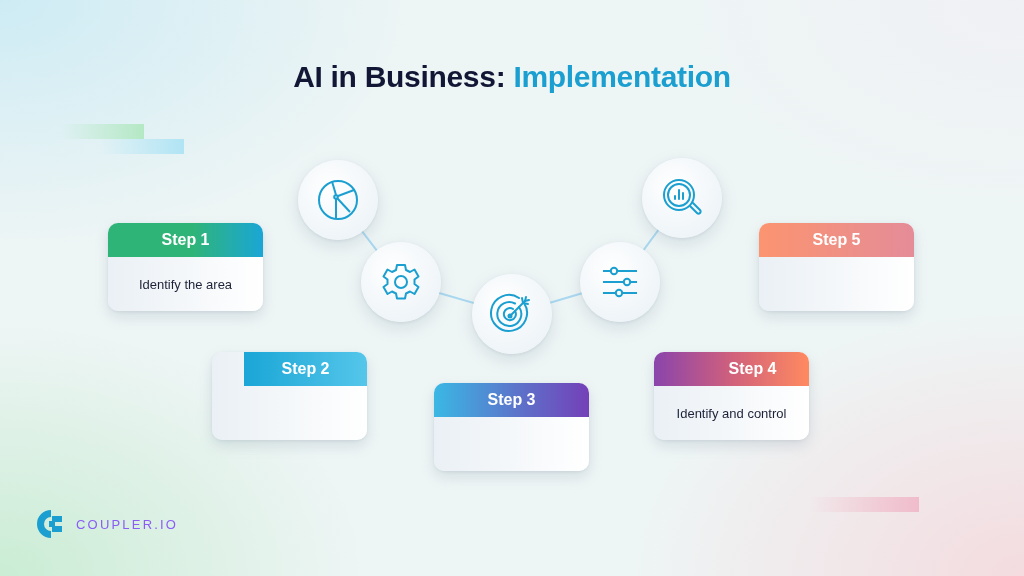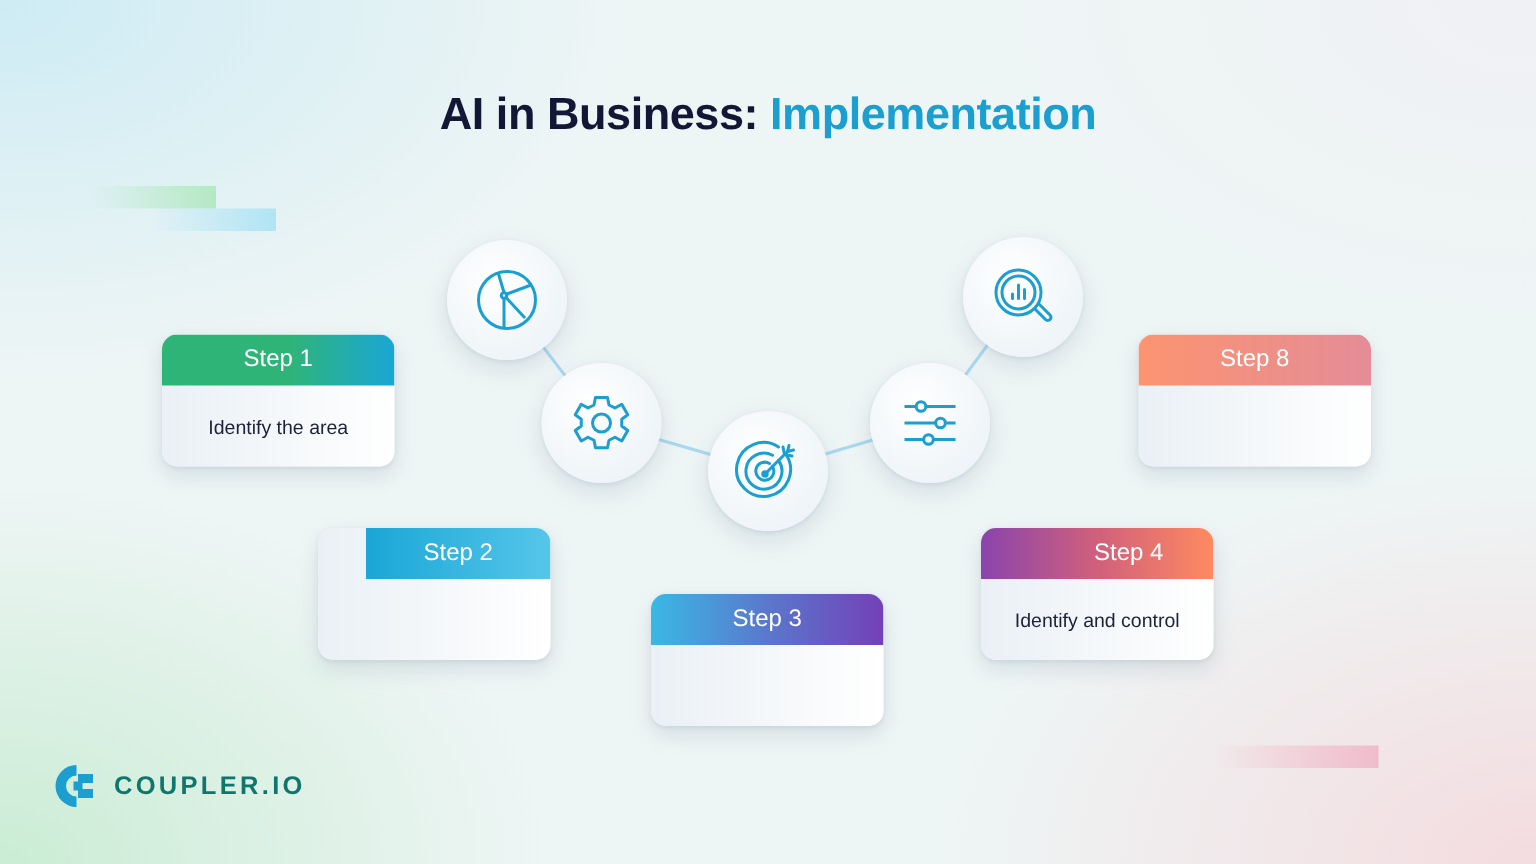--- a/index.html
+++ b/index.html
@@ -34,30 +34,30 @@
     }
     .circle svg { width: 46px; height: 46px; }
 
     .card {
       position: absolute; width: 155px; height: 88px; border-radius: 10px;
       background: linear-gradient(90deg, #eaf0f5, #ffffff);
       box-shadow: 0 6px 14px rgba(110,130,150,0.2), 0 1px 3px rgba(110,130,150,0.12);
       overflow: hidden;
     }
     .card .hdr {
-      height: 34px; color: #fff; font-weight: normal; font-size: 16px;
+      height: 34px; color: #fff; font-weight: bold; font-size: 16px;
       display: flex; align-items: center; justify-content: center;
     }
     .card .body {
       height: 54px; display: flex; align-items: center; justify-content: center;
       text-align: center; font-size: 13px; color: #1d2238; line-height: 17px; padding: 0 14px;
     }
 
     .logo { position: absolute; left: 36px; top: 509px; display: flex; align-items: center; }
-    .logo-text { margin-left: 10px; font-size: 17px; letter-spacing: 2.2px; color: #0f766e; font-weight: bold; }
+    .logo-text { margin-left: 10px; font-size: 13px; letter-spacing: 2.2px; color: #8b5cf6; font-weight: normal; }
   </style>
 </head>
 <body>
 
 <div class="title"><span>AI in Business: </span><span class="accent">Implementation</span></div>
 
 <div class="deco deco-green"></div>
 <div class="deco deco-blue"></div>
 <div class="deco deco-pink"></div>
 
@@ -128,31 +128,31 @@
 
 <div class="card" style="left:108px; top:223px;">
   <div class="hdr" style="background:linear-gradient(90deg,#2fb478 0%,#2fb478 55%,#1aa6d6 100%);">Step 1</div>
   <div class="body">Identify the area</div>
 </div>
 
 <div class="card" style="left:212px; top:352px;">
   <div class="hdr" style="background:linear-gradient(90deg,#1aa6d6,#55c6ea);margin-left:32px;">Step 2</div>
 </div>
 
-<div class="card" style="left:434px; top:396px;">
+<div class="card" style="left:434px; top:383px;">
   <div class="hdr" style="background:linear-gradient(90deg,#3ab8e4,#5a78cc 50%,#7440b8);">Step 3</div>
 </div>
 
 <div class="card" style="left:654px; top:352px;">
   <div class="hdr" style="background:linear-gradient(90deg,#8a44ac,#d0607c 50%,#ff8a60);padding-left:42px;">Step 4</div>
   <div class="body">Identify and control</div>
 </div>
 
 <div class="card" style="left:759px; top:223px;">
-  <div class="hdr" style="background:linear-gradient(90deg,#fc9470,#e48c98);">Step 8</div>
+  <div class="hdr" style="background:linear-gradient(90deg,#fc9470,#e48c98);">Step 5</div>
 </div>
 
 <div class="logo">
   <svg width="30" height="30" viewBox="0 0 30 30">
     <path d="M15 1 A14 14 0 1 0 15 29 L15 22 A7 7 0 1 1 15 8 Z" fill="#1a9fd0"></path>
     <rect x="16" y="7" width="10" height="6" fill="#1a9fd0"></rect>
     <rect x="16" y="17" width="10" height="6" fill="#1a9fd0"></rect>
     <rect x="13" y="12" width="6" height="6" fill="#1a9fd0"></rect>
   </svg>
   <span class="logo-text">COUPLER.IO</span>

